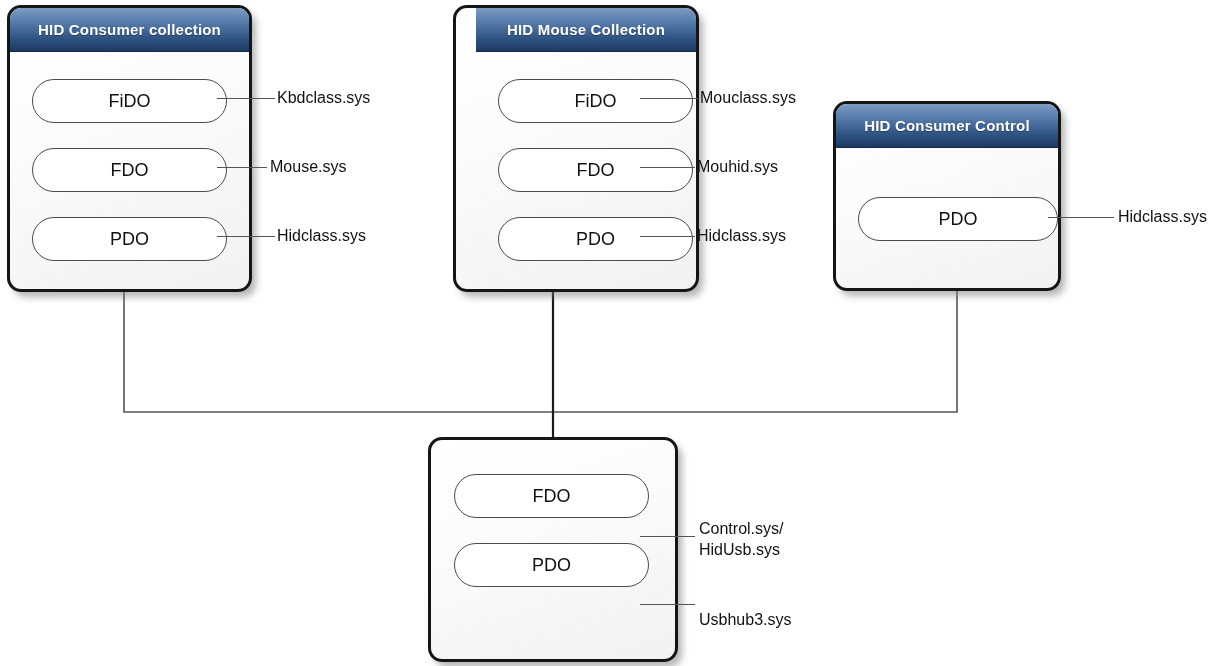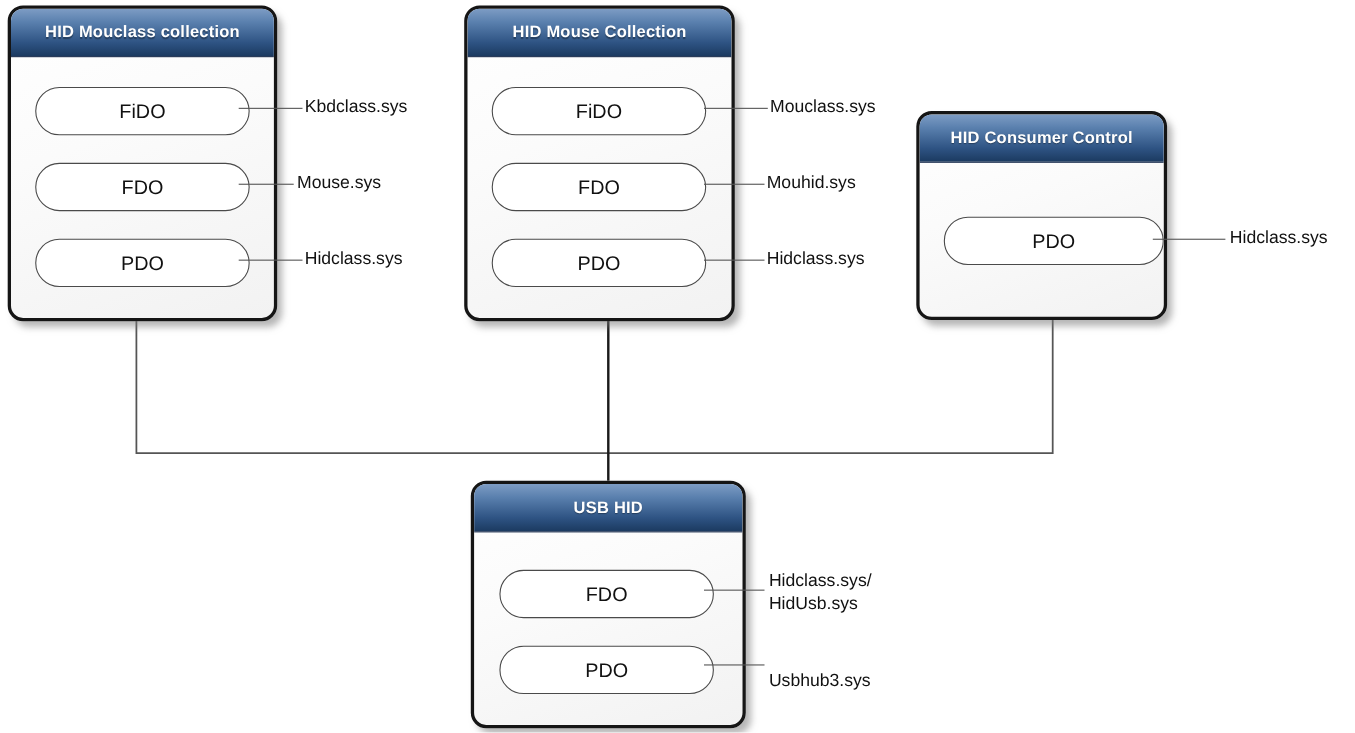--- a/index.html
+++ b/index.html
@@ -70,41 +70,41 @@
   <svg id="wires" viewBox="0 0 1232 666" xmlns="http://www.w3.org/2000/svg">
 
     <path d="M124,292 L124,412 L553,412" fill="none" stroke="#555555" stroke-width="1.6"></path>
 
     <path d="M957,290 L957,412 L553,412" fill="none" stroke="#555555" stroke-width="1.6"></path>
 
     <path d="M553,292 L553,437" fill="none" stroke="#1a1a1a" stroke-width="2.2"></path>
   </svg>
 
   <div class="devbox" style="left:7px;top:5px;width:245px;height:287px;">
-    <div class="devbox-header">HID Mouclass collection</div>
+    <div class="devbox-header">HID Consumer collection</div>
     <div class="devbox-body">
       <div class="pill" style="left:22px;top:27px;width:195px;height:44px;">
         <span>FiDO</span>
       </div>
       <div class="pill" style="left:22px;top:96px;width:195px;height:44px;">
         <span>FDO</span>
       </div>
       <div class="pill" style="left:22px;top:165px;width:195px;height:44px;">
         <span>PDO</span>
       </div>
     </div>
   </div>
   <div class="leader" style="left:217px;top:98px;width:58px;"></div>
   <div class="drvlabel" style="left:277px;top:87px;">Kbdclass.sys</div>
   <div class="leader" style="left:217px;top:167px;width:50px;"></div>
   <div class="drvlabel" style="left:270px;top:156px;">Mouse.sys</div>
   <div class="leader" style="left:217px;top:236px;width:58px;"></div>
   <div class="drvlabel" style="left:277px;top:225px;">Hidclass.sys</div>
 
-  <div class="devbox" style="left:422px;top:5px;width:246px;height:287px;">
+  <div class="devbox" style="left:453px;top:5px;width:246px;height:287px;padding-left:20px;">
     <div class="devbox-header">HID Mouse Collection</div>
     <div class="devbox-body">
       <div class="pill" style="left:22px;top:27px;width:195px;height:44px;">
         <span>FiDO</span>
       </div>
       <div class="pill" style="left:22px;top:96px;width:195px;height:44px;">
         <span>FDO</span>
       </div>
       <div class="pill" style="left:22px;top:165px;width:195px;height:44px;">
         <span>PDO</span>
@@ -123,29 +123,28 @@
     <div class="devbox-body">
       <div class="pill" style="left:22px;top:49px;width:200px;height:44px;">
         <span>PDO</span>
       </div>
     </div>
   </div>
   <div class="leader" style="left:1048px;top:217px;width:66px;"></div>
   <div class="drvlabel" style="left:1118px;top:206px;">Hidclass.sys</div>
 
   <div class="devbox" style="left:428px;top:437px;width:250px;height:225px;">
-    <div class="devbox-header">USB HID</div>
     <div class="devbox-body">
       <div class="pill" style="left:23px;top:34px;width:195px;height:44px;">
         <span>FDO</span>
       </div>
       <div class="pill" style="left:23px;top:103px;width:195px;height:44px;">
         <span>PDO</span>
       </div>
     </div>
   </div>
   <div class="leader" style="left:640px;top:536px;width:55px;"></div>
-  <div class="drvlabel" style="left:699px;top:518px;">Hidclass.sys/
+  <div class="drvlabel" style="left:699px;top:518px;">Control.sys/
 HidUsb.sys</div>
   <div class="leader" style="left:640px;top:604px;width:55px;"></div>
   <div class="drvlabel" style="left:699px;top:593px;margin-top:16px;">Usbhub3.sys</div>
 
 </div>
 
 </body></html>

